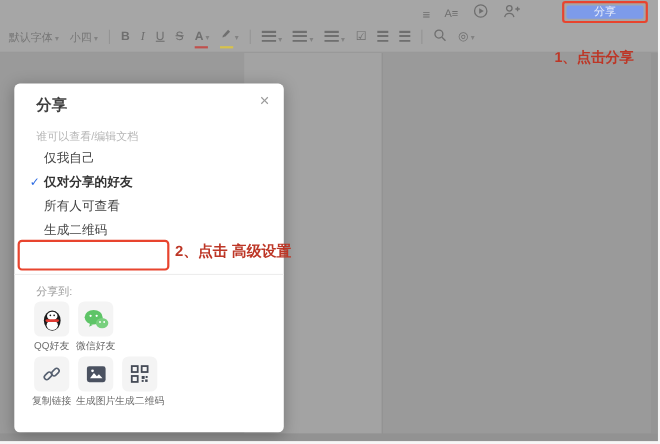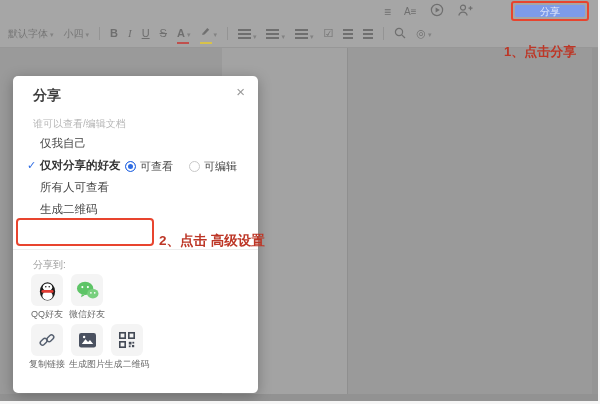--- a/index.html
+++ b/index.html
@@ -30,21 +30,21 @@
   .icon14{display:inline-block;vertical-align:middle;}
   .r1icons{position:absolute;top:3px;left:384px;display:flex;align-items:center;gap:13px;color:#6f6f6f;}
   .r1glyph{font-size:12px;line-height:14px;}
   
   .share-box{position:absolute;left:511px;top:1px;width:78px;height:20px;
              border:2px solid #e8442e;border-radius:3px;z-index:8;background:transparent;}
   .share-btn{position:absolute;inset:2px;background:#7d9bea;border-radius:2px;color:#e9eefb;
              font-size:10px;text-align:center;line-height:12px;border:none;cursor:pointer;}
   .note{position:absolute;z-index:9;color:#bd3626;font-weight:bold;white-space:nowrap;}
   .note1{left:504px;top:27px;font-size:13px;margin-top:16px;}
-  .note2{left:159px;top:232px;font-size:13.5px;}
+  .note2{left:159px;top:220px;font-size:13.5px;}
   .adv-box{position:absolute;left:16px;top:218px;width:138px;height:28px;
            border:2px solid #e8442e;border-radius:4px;z-index:7;}
   
   .dialog{position:absolute;left:13px;top:76px;width:245px;height:317px;background:#ffffff;
           border-radius:5px;box-shadow:0 3px 14px rgba(0,0,0,.28);z-index:5;}
   .dlg-title{position:absolute;left:20px;top:11px;font-size:14px;font-weight:bold;color:#3f3f3f;}
   .dlg-close{position:absolute;right:13px;top:8px;font-size:15px;color:#9a9a9a;cursor:pointer;line-height:1;}
   .dlg-sub{position:absolute;left:20px;top:41px;font-size:10px;color:#b6b6b6;text-align:center;}
   .opt{position:absolute;left:27px;font-size:11.5px;color:#454545;cursor:pointer;white-space:nowrap;}
   .opt.sel{font-weight:bold;color:#333;text-align:center;}
@@ -141,26 +141,20 @@
 
   <div class="dialog">
     <div class="dlg-title">分享</div>
     <div class="dlg-close">×</div>
     <div class="dlg-sub">谁可以查看/编辑文档</div>
 
     <div class="opt" style="top:60px">仅我自己</div>
 
     <span class="checkmark">✓</span>
     <div class="opt sel" style="top:82px">仅对分享的好友</div>
-    <div class="radio-row">
-      <span class="radio sel"></span>
-      <span class="rlabel">可查看</span>
-      <span class="radio"></span>
-      <span class="rlabel">可编辑</span>
-    </div>
 
     <div class="opt" style="top:104px">所有人可查看</div>
     <div class="opt" style="top:126px">生成二维码</div>
 
     <div class="dlg-div"></div>
 
     <div class="shareto">分享到:</div>
 
     <div class="tile" style="left:18px;top:198px">
       <svg width="21" height="23" viewBox="0 0 22 24">

